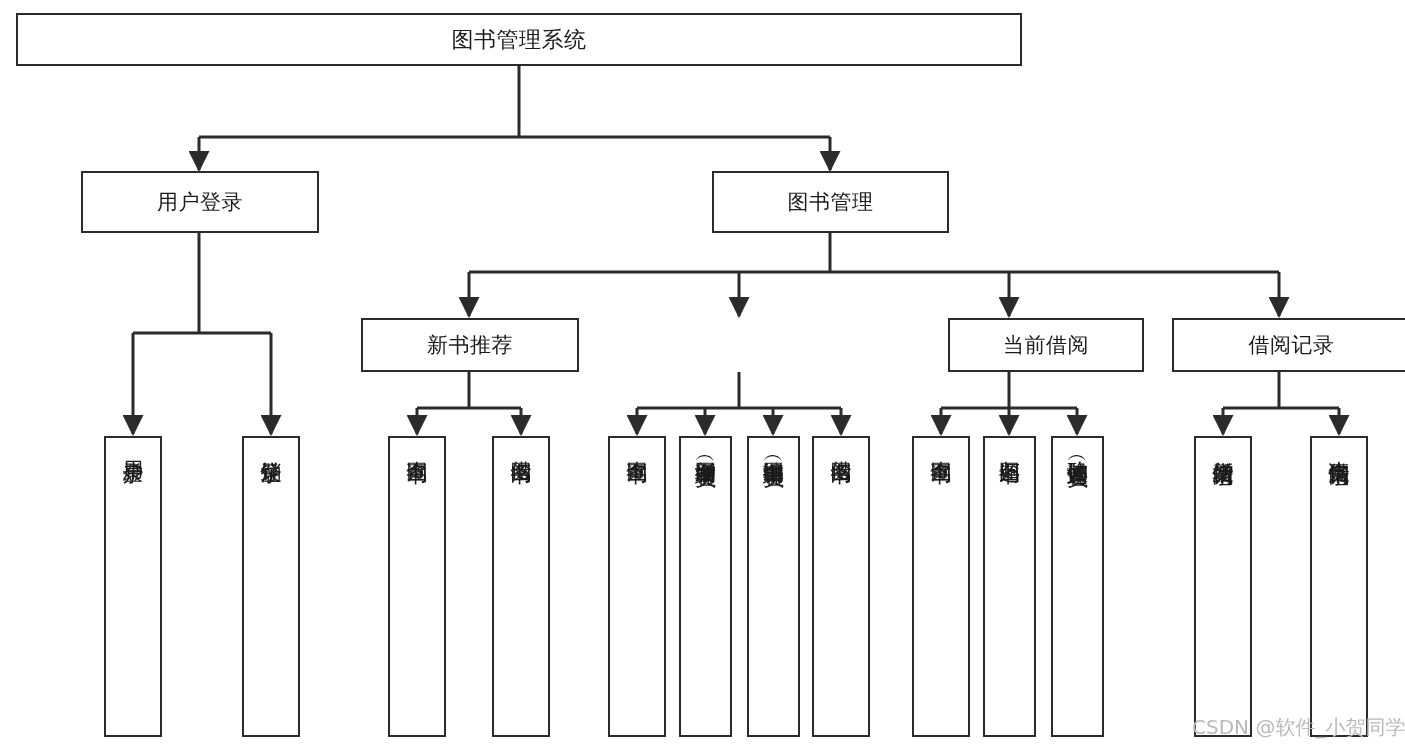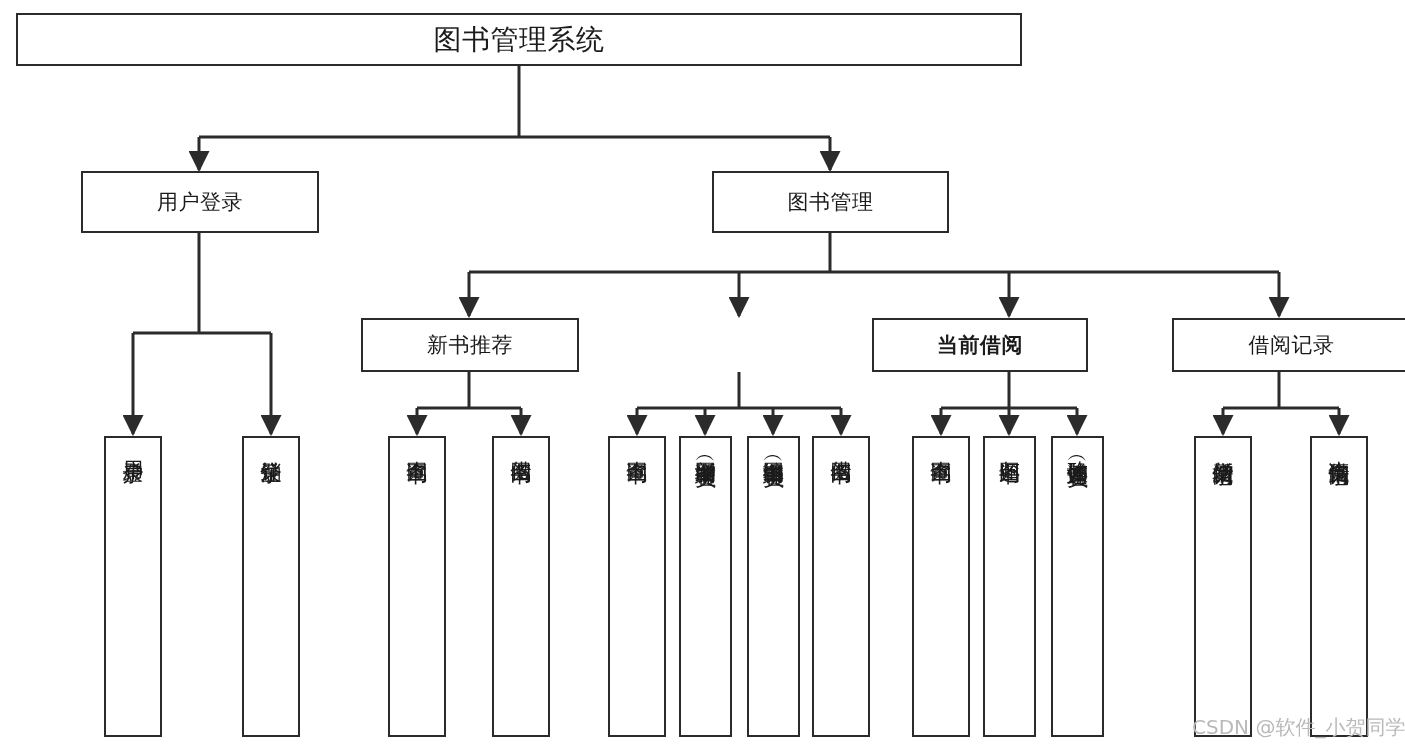--- a/index.html
+++ b/index.html
@@ -41,21 +41,21 @@
     display: block;
     text-align: center;
     line-height: 1.18;
     letter-spacing: 0.5px;
   }
   
   .node.horiz .label {
     writing-mode: horizontal-tb;
     font-size: 21px;
   }
-  .node.root .label { font-size: 28px; }
+  .node.root .label { font-size: 22px; }
   
   .node.vert {
     align-items: flex-start;
     padding-top: 6px;
   }
   .node.vert .label {
     writing-mode: vertical-rl;
     text-orientation: upright;
     font-size: 21px;
     line-height: 1.05;
@@ -136,21 +136,21 @@
   <div class="node horiz" style="left:81px; top:171px; width:238px; height:62px;">
     <span class="label">用户登录</span>
   </div>
   <div class="node horiz" style="left:361px; top:318px; width:218px; height:54px;">
     <span class="label">新书推荐</span>
   </div>
 
   <div class="node horiz" style="left:712px; top:171px; width:237px; height:62px;">
     <span class="label">图书管理</span>
   </div>
-  <div class="node horiz" style="left:872px; top:318px; width:216px; height:54px;font-weight:bold;">
+  <div class="node horiz" style="left:948px; top:318px; width:196px; height:54px;">
     <span class="label">当前借阅</span>
   </div>
   <div class="node horiz" style="left:1172px; top:318px; width:239px; height:54px;">
     <span class="label">借阅记录</span>
   </div>
 
   <div class="node vert" style="left:104px; top:436px; width:58px; height:301px;">
     <span class="label">用户登录</span>
   </div>
   <div class="node vert" style="left:242px; top:436px; width:58px; height:301px;">

